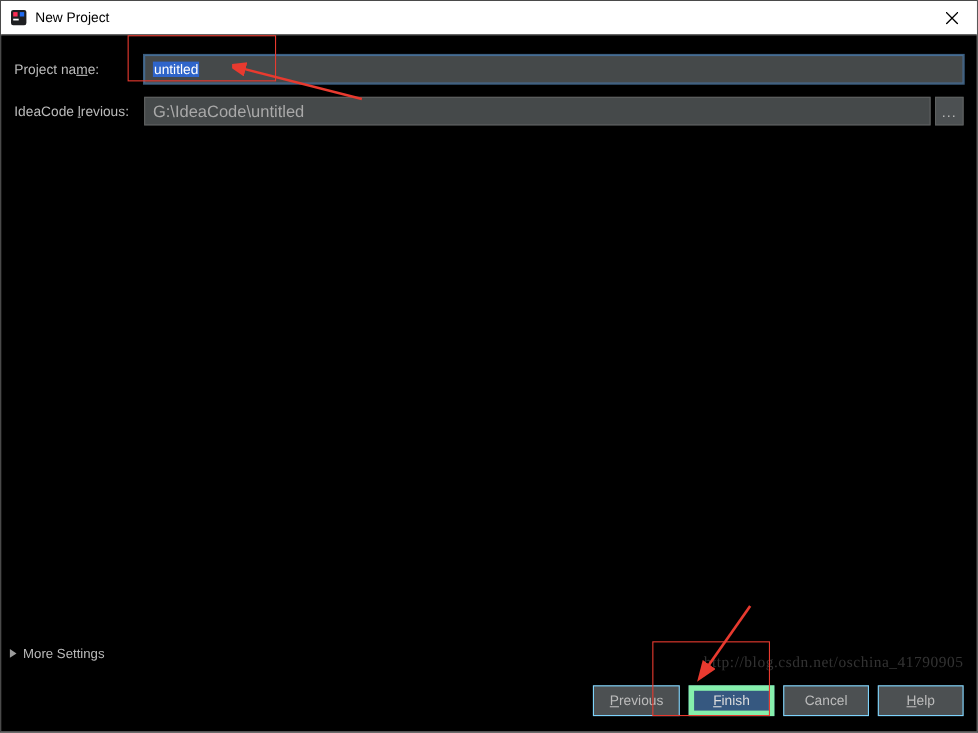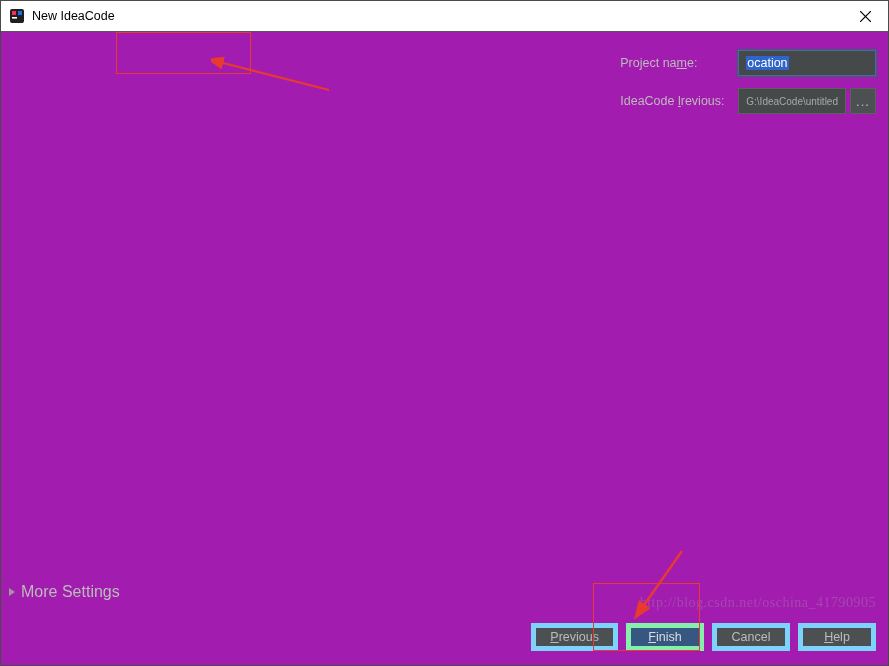--- a/index.html
+++ b/index.html
@@ -51,25 +51,24 @@
       width: 46px;
       height: 30px;
       display: flex;
       align-items: center;
       justify-content: center;
       cursor: pointer;
     }
     .titlebar-close svg { width: 11px; height: 11px; }
     .body-area {
       flex: 1;
-      background: #a21caf;
+      background: #000000;
       display: flex;
       flex-direction: column;
       position: relative;
-      align-items: flex-end;
     }
     .form-area {
       padding: 18px 12px 0 12px;
     }
     .form-row {
       display: flex;
       align-items: center;
       margin-bottom: 12px;
     }
     .form-label {
@@ -99,21 +98,21 @@
       display: flex;
       align-items: center;
     }
     .location-wrap {
       border: 1px solid #5e6060;
       box-shadow: none;
       flex: 1;
       height: 26px;
       background: #45494a;
       color: #a9a9a9;
-      font-size: 10px;
+      font-size: 15px;
       padding: 3px 7px;
       display: flex;
       align-items: center;
     }
     .browse-btn {
       width: 26px;
       height: 26px;
       background: #4c5052;
       border: 1px solid #5e6060;
       margin-left: 4px;
@@ -125,42 +124,42 @@
       cursor: pointer;
       letter-spacing: 1px;
     }
     .more-settings {
       position: absolute;
       left: 8px;
       bottom: 64px;
       display: flex;
       align-items: center;
       color: #bbbbbb;
-      font-size: 16px;
+      font-size: 12px;
       cursor: pointer;
     }
     .more-settings .tri {
       width: 0; height: 0;
       border-top: 4px solid transparent;
       border-bottom: 4px solid transparent;
       border-left: 6px solid #9b9b9b;
       margin-right: 6px;
     }
     .button-bar {
       position: absolute;
       bottom: 14px;
       right: 12px;
       display: flex;
       gap: 8px;
     }
     .btn {
       min-width: 78px;
       height: 28px;
       background: #4c5052;
-      border: 5px solid #7dd3fc;
+      border: 1px solid #7dd3fc;
       color: #bbbbbb;
       font-size: 12.5px;
       padding: 0 14px;
       cursor: pointer;
       display: flex;
       align-items: center;
       justify-content: center;
     }
     .btn .mnemonic { text-decoration: underline; }
     .btn.primary {
@@ -226,39 +225,39 @@
 
   <div class="titlebar">
     <span class="titlebar-icon">
       <svg viewBox="0 0 16 16">
         <rect x="1" y="1" width="14" height="14" rx="2" fill="#1e1f22"></rect>
         <rect x="3" y="3" width="4" height="4" fill="#fe2d55"></rect>
         <rect x="3" y="9" width="5" height="1.6" fill="#fff"></rect>
         <rect x="9" y="3" width="4" height="4" fill="#206af0"></rect>
       </svg>
     </span>
-    <span class="titlebar-title">New IdeaCode</span>
+    <span class="titlebar-title">New Project</span>
     <div class="titlebar-close">
       <svg viewBox="0 0 10 10">
         <line x1="0" y1="0" x2="10" y2="10" stroke="#000" stroke-width="1.1"></line>
         <line x1="10" y1="0" x2="0" y2="10" stroke="#000" stroke-width="1.1"></line>
       </svg>
     </div>
   </div>
 
   <div class="body-area">
 
     <div class="form-area">
 
       <div class="form-row">
         <span class="form-label">
           <span>Project na</span><span class="mnemonic">m</span><span>e:</span>
         </span>
         <div class="input-wrap">
-          <span class="name-input-selected">ocation</span>
+          <span class="name-input-selected">untitled</span>
         </div>
       </div>
 
       <div class="form-row">
         <span class="form-label">
           <span>IdeaCode </span><span class="mnemonic">l</span><span>revious:</span>
         </span>
         <div class="location-wrap">
           <span>G:\IdeaCode\untitled</span>
         </div>

